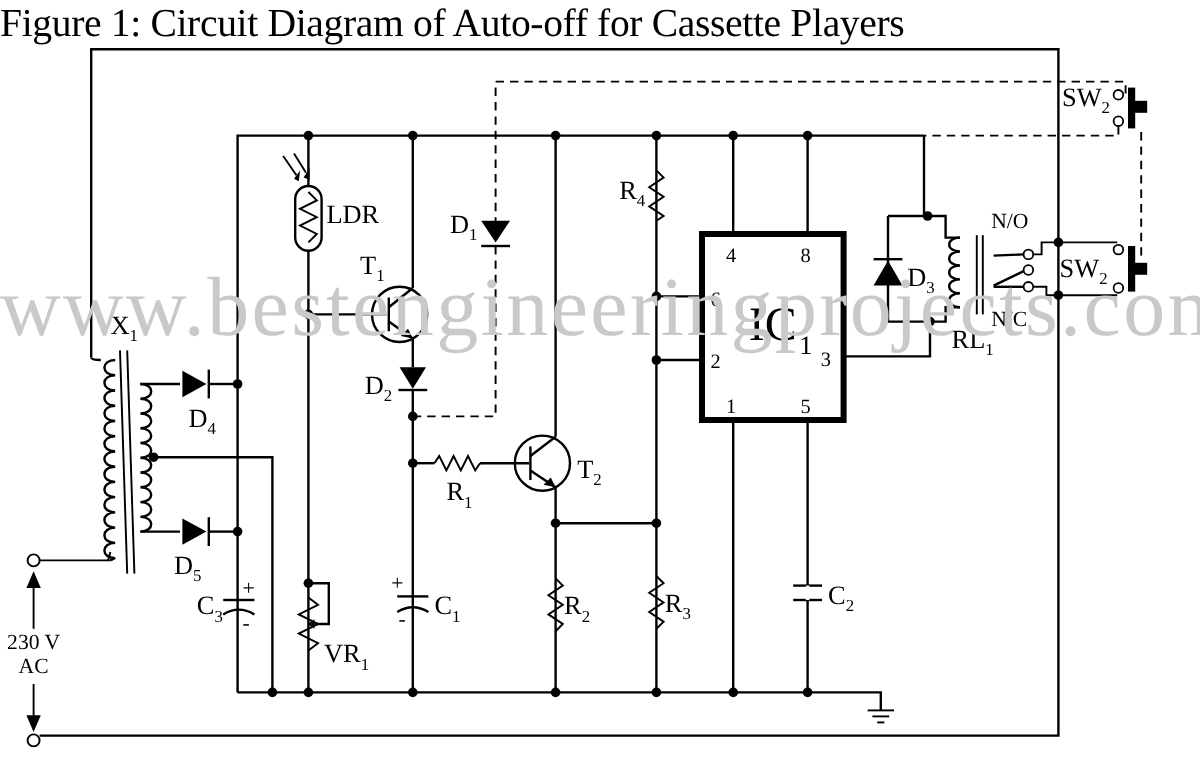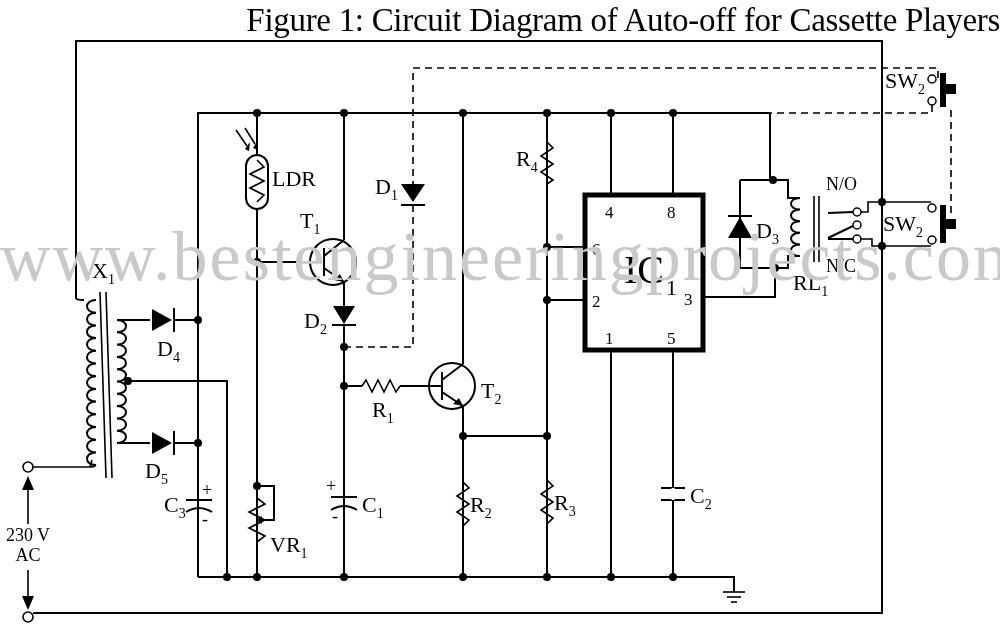--- a/index.html
+++ b/index.html
@@ -1,17 +1,17 @@
 <!DOCTYPE html>
 <html><head>
 <meta charset="utf-8">
 <style>
   html, body { margin:0; padding:0; background:#ffffff; }
   body { width:1000px; height:644px; position:relative; overflow:hidden; font-family:"Liberation Serif", serif; }
-  #title { position:absolute; left:0; top:0; width:1000px; text-align:right; font-size:33px; line-height:40px; color:#000; letter-spacing:-0.3px; }
+  #title { position:absolute; left:0; top:0; width:1000px; text-align:left; font-size:33px; line-height:40px; color:#000; letter-spacing:-0.3px; }
   #watermark { position:absolute; left:0; top:222px; width:1000px; text-align:center; font-size:70px; line-height:70px; color:#c9c9c9; letter-spacing:2px; white-space:nowrap; }
   svg#schem { position:absolute; left:0; top:0; }
   .w { stroke:#000; stroke-width:2; fill:none; }
   .wt { stroke:#000; stroke-width:1.6; fill:none; }
   .dash { stroke:#000; stroke-width:1.6; fill:none; stroke-dasharray:7 5; }
   .dot { fill:#000; }
   .lbl { font-family:"Liberation Serif", serif; font-size:22px; fill:#000; }
   .sub { font-family:"Liberation Serif", serif; font-size:14px; fill:#000; }
   .pin { font-family:"Liberation Serif", serif; font-size:17px; fill:#000; }
   .big { font-family:"Liberation Serif", serif; font-size:40px; fill:#000; }

